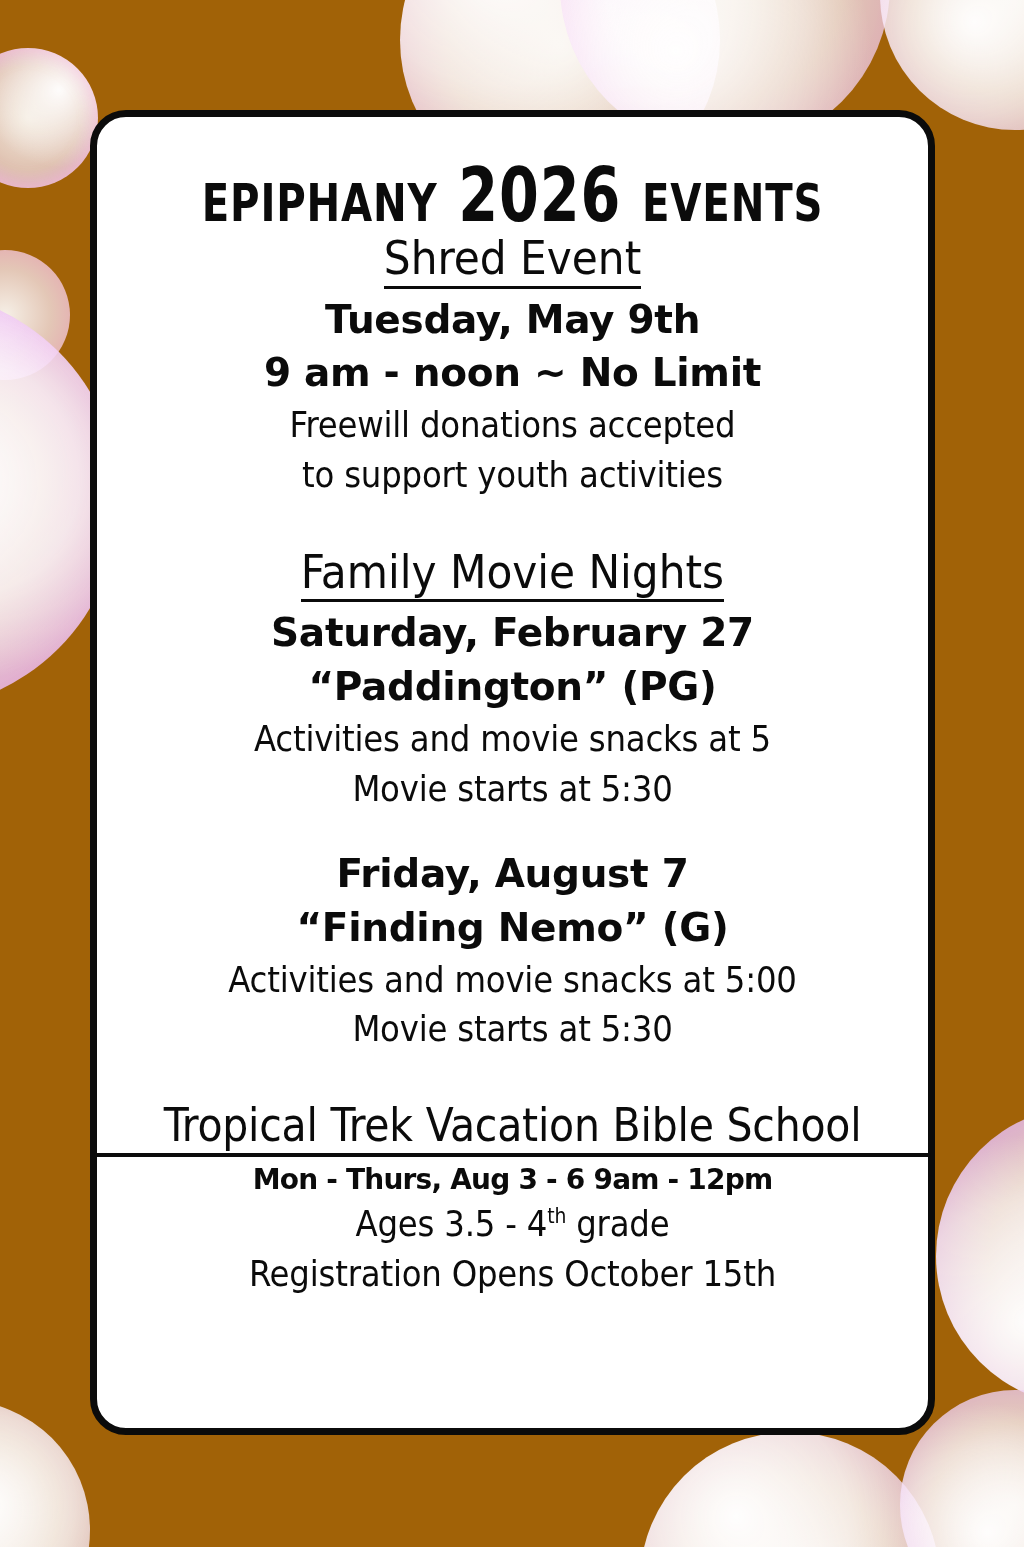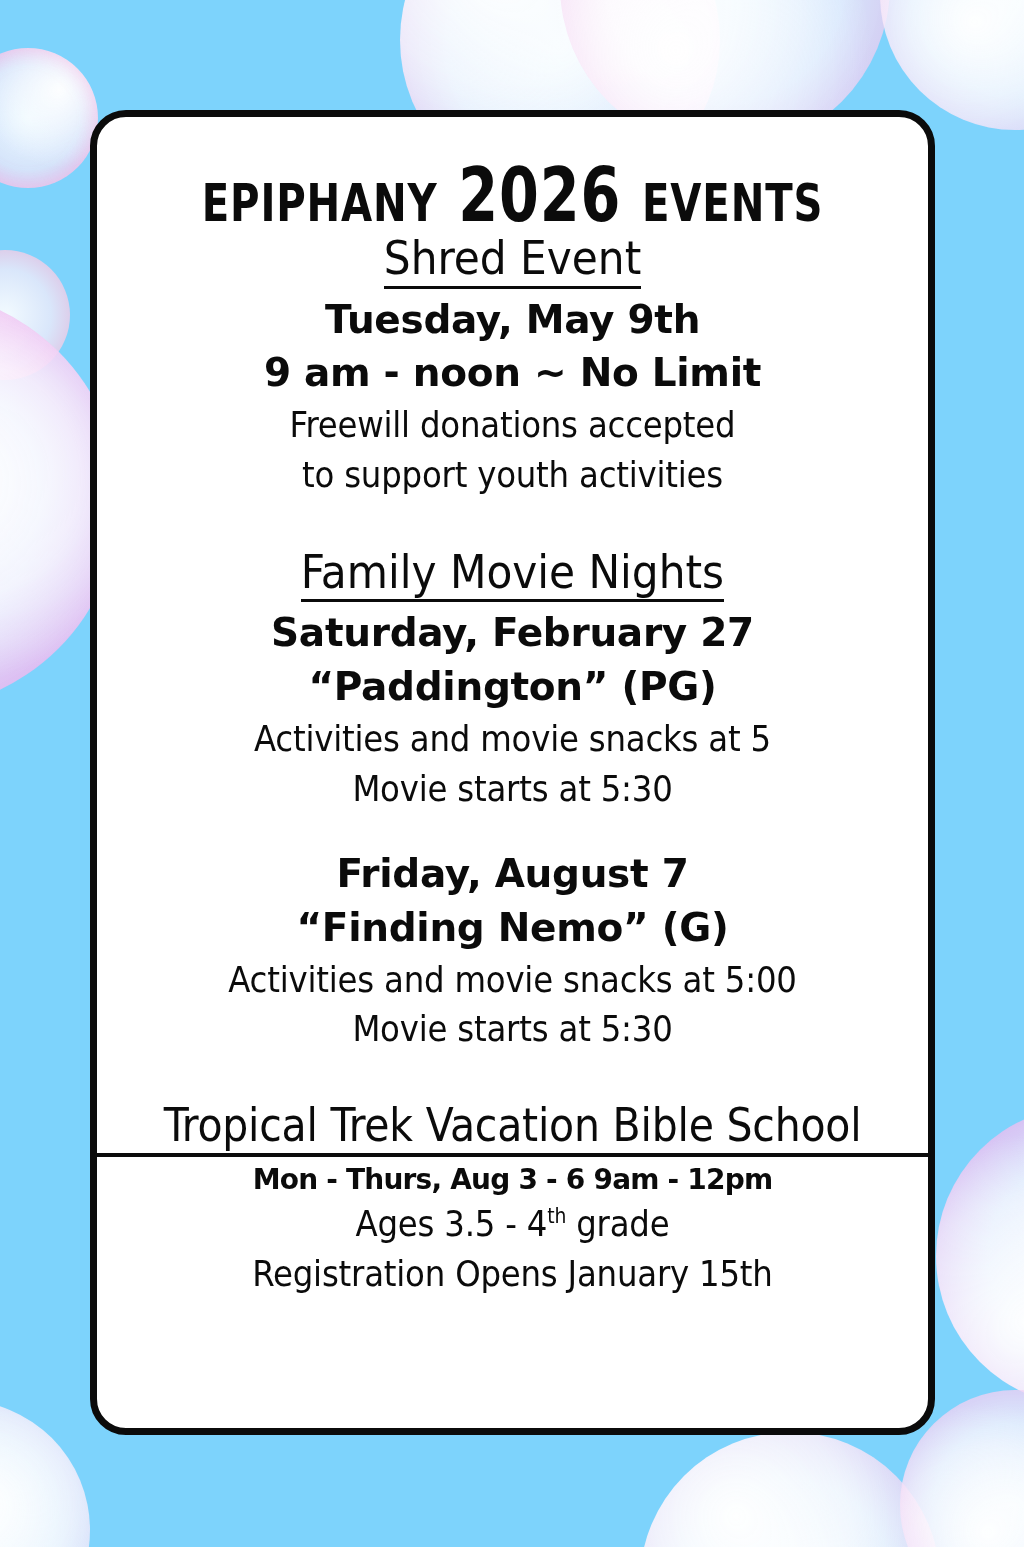--- a/index.html
+++ b/index.html
@@ -9,21 +9,21 @@
   }
   body {
     font-family: "DejaVu Sans", sans-serif;
   }
 
   #poster {
     position: relative;
     width: 1024px;
     height: 1547px;
     overflow: hidden;
-    background: #7dd3fc;
+    background: #a16207;
   }
 
   
   .bubble-layer {
     position: absolute;
     inset: 0;
     z-index: 0;
     pointer-events: none;
   }
   .bubble {
@@ -268,17 +268,17 @@
     <div class="gap-lg"></div>
 
     <div class="section">
       <div class="head-block">
         <span class="sec-head wide">Tropical Trek Vacation Bible School</span>
       </div>
       <div class="bold-line wide">Mon - Thurs, Aug 3 - 6  9am - 12pm</div>
       <div class="light-line">
         <span>Ages 3.5 - 4</span><sup>th</sup><span> grade</span>
       </div>
-      <div class="light-line">Registration Opens January 15th</div>
+      <div class="light-line">Registration Opens October 15th</div>
     </div>
 
   </div>
 </div>
 
 </body></html>

